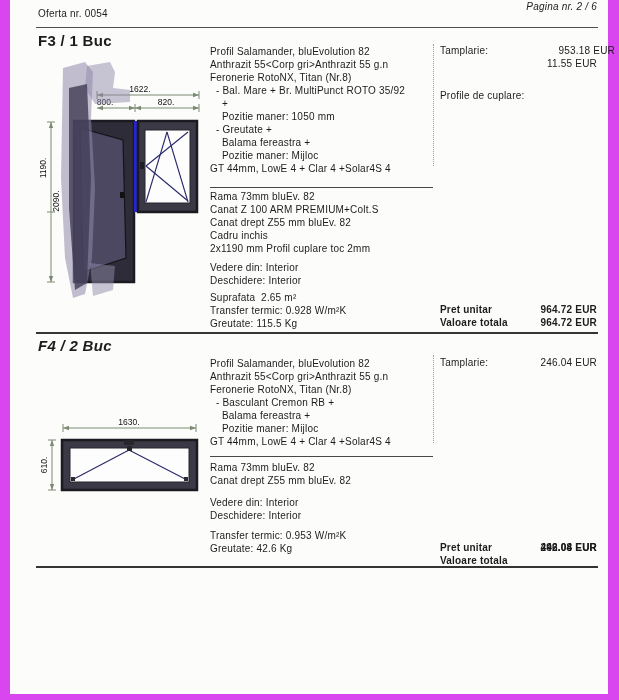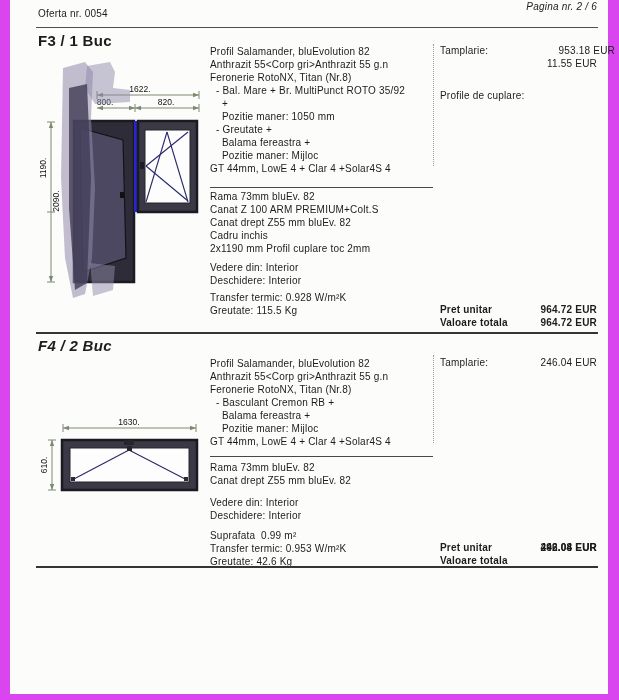--- a/index.html
+++ b/index.html
@@ -118,20 +118,21 @@
       <div class="ln">Canat Z 100 ARM PREMIUM+Colt.S</div>
       <div class="ln">Canat drept Z55 mm bluEv. 82</div>
       <div class="ln">Cadru inchis</div>
       <div class="ln">2x1190 mm Profil cuplare toc 2mm</div>
     </div>
   <div class="abs lines" style="left:210px;top:261px;">
       <div class="ln">Vedere din: Interior</div>
       <div class="ln">Deschidere: Interior</div>
     </div>
   <div class="abs lines" style="left:210px;top:291px;">
+      <div class="ln">Suprafata  2.65 m²</div>
       <div class="ln">Transfer termic: 0.928 W/m²K</div>
       <div class="ln">Greutate: 115.5 Kg</div>
     </div>
 
   <div class="abs dotted-v" style="left:433px;top:44px;height:122px;"></div>
 
   <div class="abs price-label" style="left:440px;top:45px;">Tamplarie:</div>
   <div class="abs price-value" style="left:523px;top:45px;">953.18 EUR</div>
   <div class="abs price-label" style="left:440px;top:58px;margin-top:32px;">Profile de cuplare:</div>
   <div class="abs price-value" style="left:505px;top:58px;">11.55 EUR</div>
@@ -189,21 +190,20 @@
   <div class="abs rule-thin" style="left:210px;top:456px;width:223px;"></div>
   <div class="abs lines" style="left:210px;top:461px;">
       <div class="ln">Rama 73mm bluEv. 82</div>
       <div class="ln">Canat drept Z55 mm bluEv. 82</div>
     </div>
   <div class="abs lines" style="left:210px;top:496px;">
       <div class="ln">Vedere din: Interior</div>
       <div class="ln">Deschidere: Interior</div>
     </div>
   <div class="abs lines" style="left:210px;top:529px;">
-      <div class="ln">Suprafata  0.99 m²</div>
       <div class="ln">Transfer termic: 0.953 W/m²K</div>
       <div class="ln">Greutate: 42.6 Kg</div>
     </div>
 
   <div class="abs dotted-v" style="left:433px;top:355px;height:88px;"></div>
 
   <div class="abs price-label" style="left:440px;top:357px;">Tamplarie:</div>
   <div class="abs price-value" style="left:505px;top:357px;">246.04 EUR</div>
 
   <div class="abs price-label bold" style="left:440px;top:542px;">Pret unitar</div>

